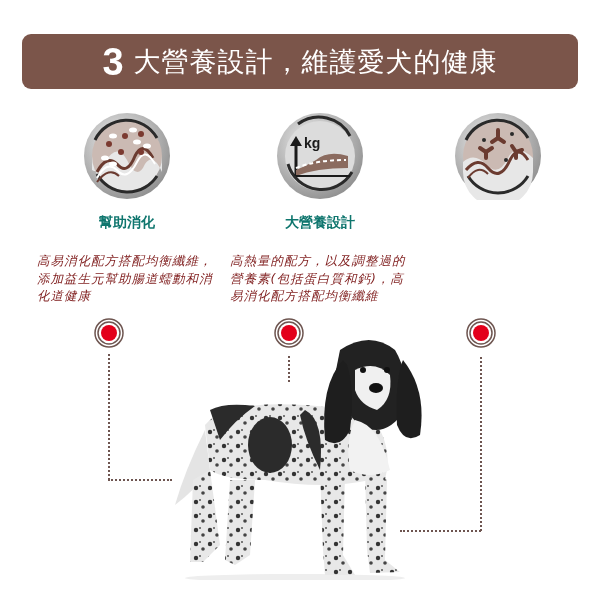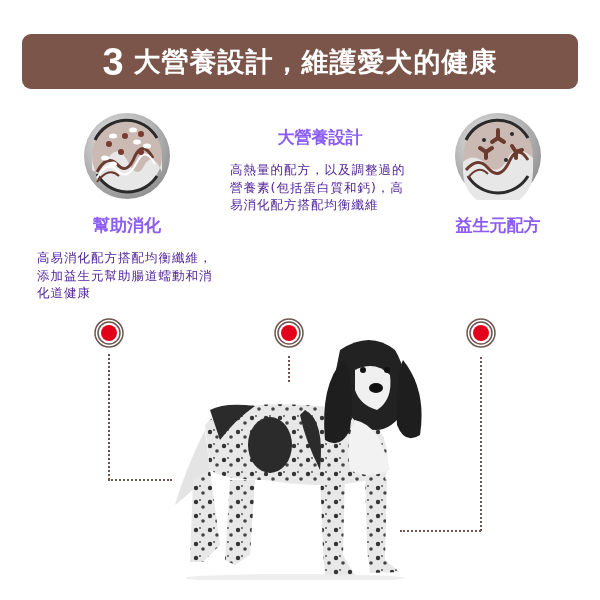--- a/index.html
+++ b/index.html
@@ -1,23 +1,23 @@
 <!DOCTYPE html>
 <html><head>
 <meta charset="utf-8">
 <style>
   html, body { margin:0; padding:0; }
   body { width:600px; height:600px; background:#ffffff; position:relative; overflow:hidden; font-family:"DejaVu Sans", sans-serif; }
   .banner { position:absolute; left:22px; top:34px; width:556px; height:55px; background:#7b554a; border-radius:9px; display:flex; align-items:center; justify-content:center; color:#fff; }
   .banner .num { font-family:"Liberation Sans", sans-serif; font-weight:bold; font-size:38px; margin-right:10px; line-height:1; }
-  .banner .title { font-weight:bold; font-size:27px; letter-spacing:1px; line-height:1; }
+  .banner .title { font-weight:normal; font-size:27px; letter-spacing:1px; line-height:1; }
   .feature { position:absolute; top:112px; width:180px; }
   .icon-wrap { width:88px; height:88px; margin:0 auto; }
-  .feature-title { text-align:center; color:#8b5cf6; font-weight:bold; font-size:17px; margin-top:14px; }
-  .feature-desc { color:#4c1d95; font-size:12.5px; line-height:17.5px; margin-top:12px; letter-spacing:1px; }
+  .feature-title { text-align:center; color:#0f766e; font-weight:bold; font-size:14px; margin-top:14px; }
+  .feature-desc { color:#7f1d1d; font-size:12.5px; line-height:17.5px; margin-top:20px; letter-spacing:1px;font-style:italic; }
   .target { position:absolute; width:30px; height:30px; }
   .dot-v { position:absolute; width:0; border-left:2px dotted #6e5550; }
   .dot-h { position:absolute; height:0; border-top:2px dotted #6e5550; }
   .dog { position:absolute; left:165px; top:330px; width:260px; height:250px; }
 </style>
 </head>
 <body>
 
 <div class="banner">
   <span class="num">3</span>
@@ -52,20 +52,40 @@
         <ellipse cx="64" cy="34" rx="4" ry="2.5" fill="#fff"></ellipse>
       <ellipse cx="22" cy="46" rx="4" ry="2.5" fill="#fff"></ellipse>
         <ellipse cx="30" cy="52" rx="4" ry="2.5" fill="#fff"></ellipse>
     </svg>
   </div>
   <div class="feature-title">幫助消化</div>
   <div class="feature-desc">高易消化配方搭配均衡纖維，添加益生元幫助腸道蠕動和消化道健康</div>
 </div>
 
 <div class="feature" style="left:230px;">
+  <div class="icon-wrap">
+    <svg width="88" height="88" viewBox="0 0 88 88">
+      <defs>
+        <radialGradient id="g2" cx="40%" cy="35%" r="70%">
+            <stop offset="0" stop-color="#f2f2f2"></stop>
+            <stop offset="1" stop-color="#8e8e8e"></stop>
+          </radialGradient>
+      </defs>
+      <circle cx="44" cy="44" r="43" fill="url(#g2)"></circle>
+      <circle cx="44" cy="44" r="35" fill="#dcdcdc"></circle>
+      <path d="M22,12 A35,35 0 0 1 74,24" fill="none" stroke="#2a2a2a" stroke-width="3"></path>
+      <path d="M12,52 A35,35 0 0 0 76,60" fill="none" stroke="#2a2a2a" stroke-width="3"></path>
+      <path d="M20,64 L20,30" stroke="#1a1a1a" stroke-width="3"></path>
+      <path d="M14,34 L20,24 L26,34 Z" fill="#1a1a1a"></path>
+      <text x="28" y="36" font-family="Liberation Sans, sans-serif" font-weight="bold" font-size="14" fill="#1a1a1a">kg</text>
+      <path d="M20,64 Q40,56 72,56 L72,44 Q52,38 40,48 Q30,54 20,58 Z" fill="#8b6b5f"></path>
+      <path d="M20,56 Q40,48 70,48" fill="none" stroke="#fff" stroke-width="2" stroke-dasharray="4,3"></path>
+      <path d="M20,64 L74,64" stroke="#1a1a1a" stroke-width="2"></path>
+    </svg>
+  </div>
   <div class="feature-title">大營養設計</div>
   <div class="feature-desc">高熱量的配方，以及調整過的營養素(包括蛋白質和鈣)，高易消化配方搭配均衡纖維</div>
 </div>
 
 <div class="feature" style="left:408px;">
   <div class="icon-wrap">
     <svg width="88" height="88" viewBox="0 0 88 88">
       <defs>
         <radialGradient id="g3" cx="40%" cy="35%" r="70%">
             <stop offset="0" stop-color="#f2f2f2"></stop>
@@ -82,21 +102,20 @@
       <g fill="none" stroke="#6b3b30" stroke-width="4" stroke-linecap="round">
         <path d="M44,18 L44,26 M44,26 L38,30 M44,26 L50,30"></path>
         <path d="M26,36 L32,40 M32,40 L32,46 M32,40 L38,36"></path>
         <path d="M58,34 L62,40 M62,40 L68,38 M62,40 L62,46"></path>
       </g>
       <circle cx="30" cy="28" r="2" fill="#2a2a2a"></circle>
         <circle cx="58" cy="22" r="2" fill="#2a2a2a"></circle>
       <circle cx="52" cy="48" r="2" fill="#2a2a2a"></circle>
     </svg>
   </div>
-  <div class="feature-title">益生元配方</div>
 </div>
 
 <svg class="target" style="left:94px; top:318px;" viewBox="0 0 30 30">
   <circle cx="15" cy="15" r="14" fill="none" stroke="#6e5550" stroke-width="1.5"></circle>
   <circle cx="15" cy="15" r="11" fill="none" stroke="#6e5550" stroke-width="1.5"></circle>
   <circle cx="15" cy="15" r="8" fill="#e3001b"></circle>
 </svg>
 <svg class="target" style="left:274px; top:318px;" viewBox="0 0 30 30">
   <circle cx="15" cy="15" r="14" fill="none" stroke="#6e5550" stroke-width="1.5"></circle>
   <circle cx="15" cy="15" r="11" fill="none" stroke="#6e5550" stroke-width="1.5"></circle>

